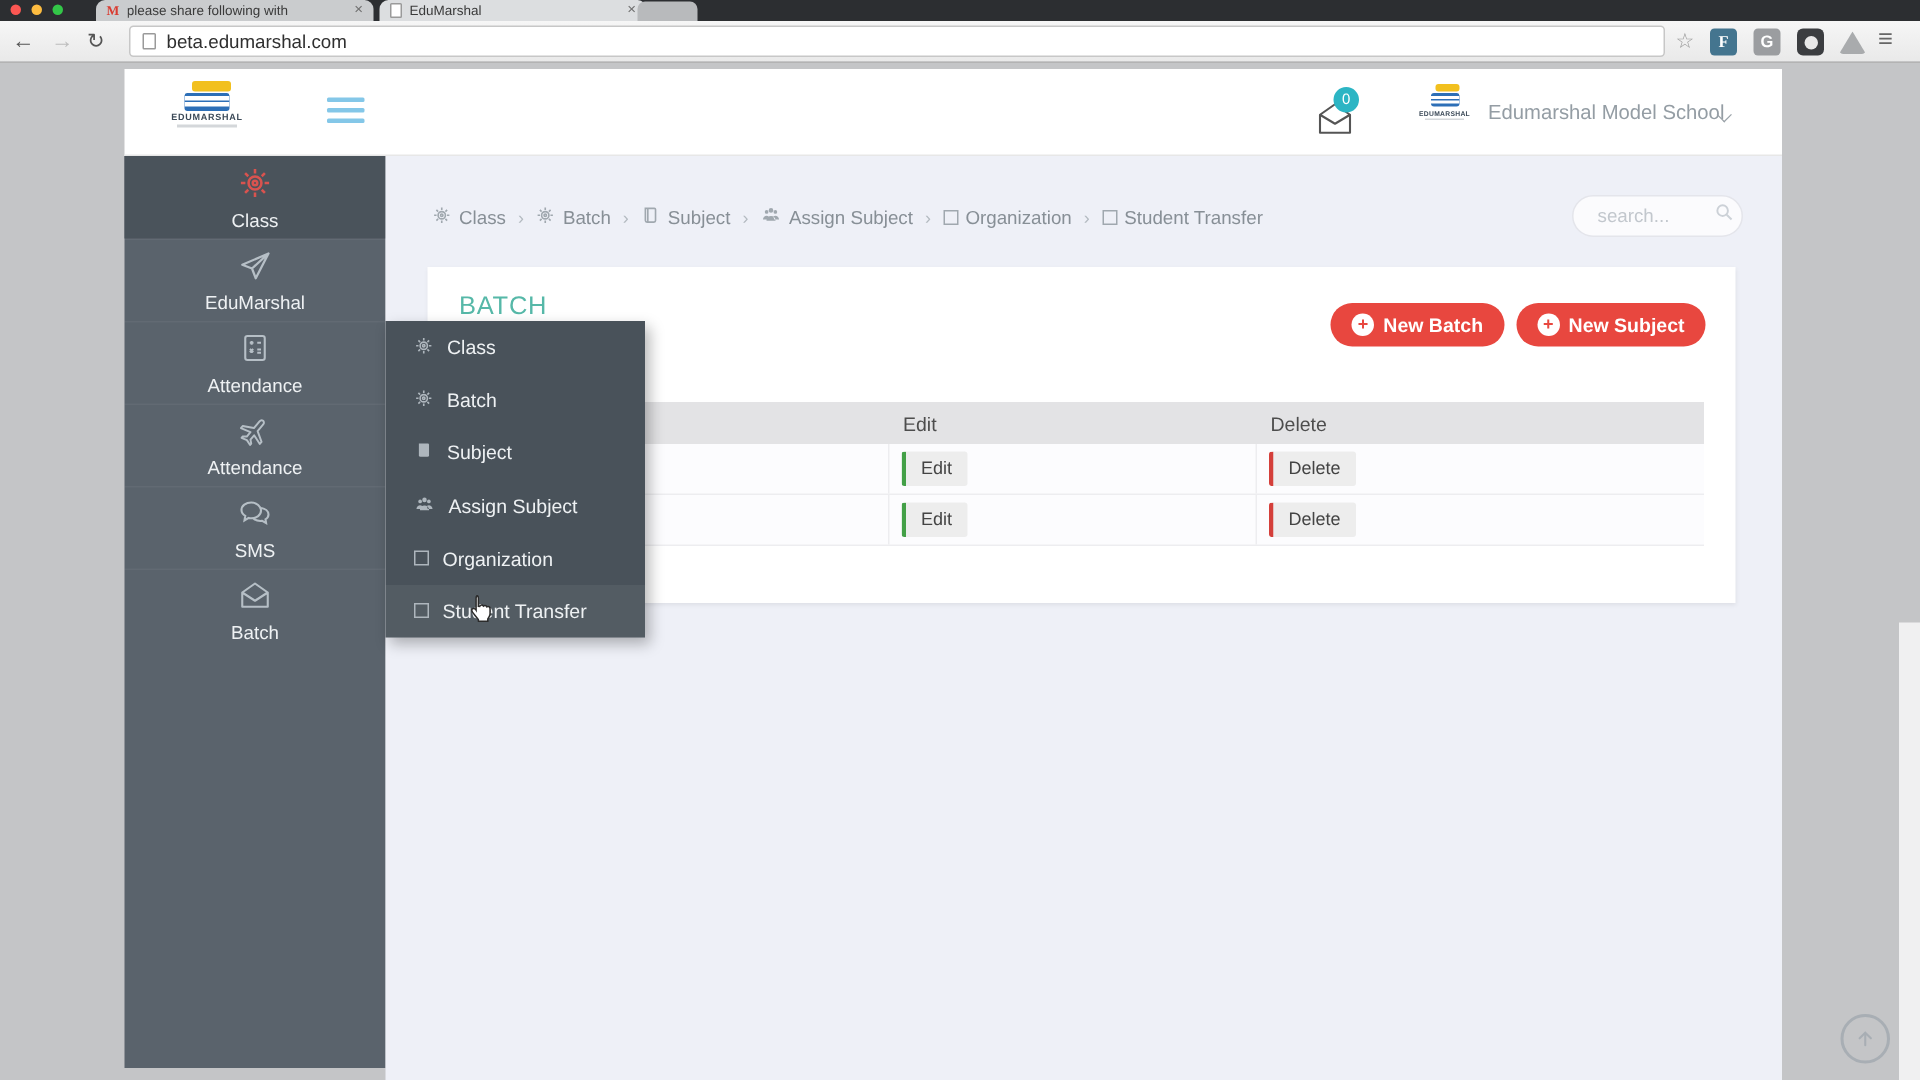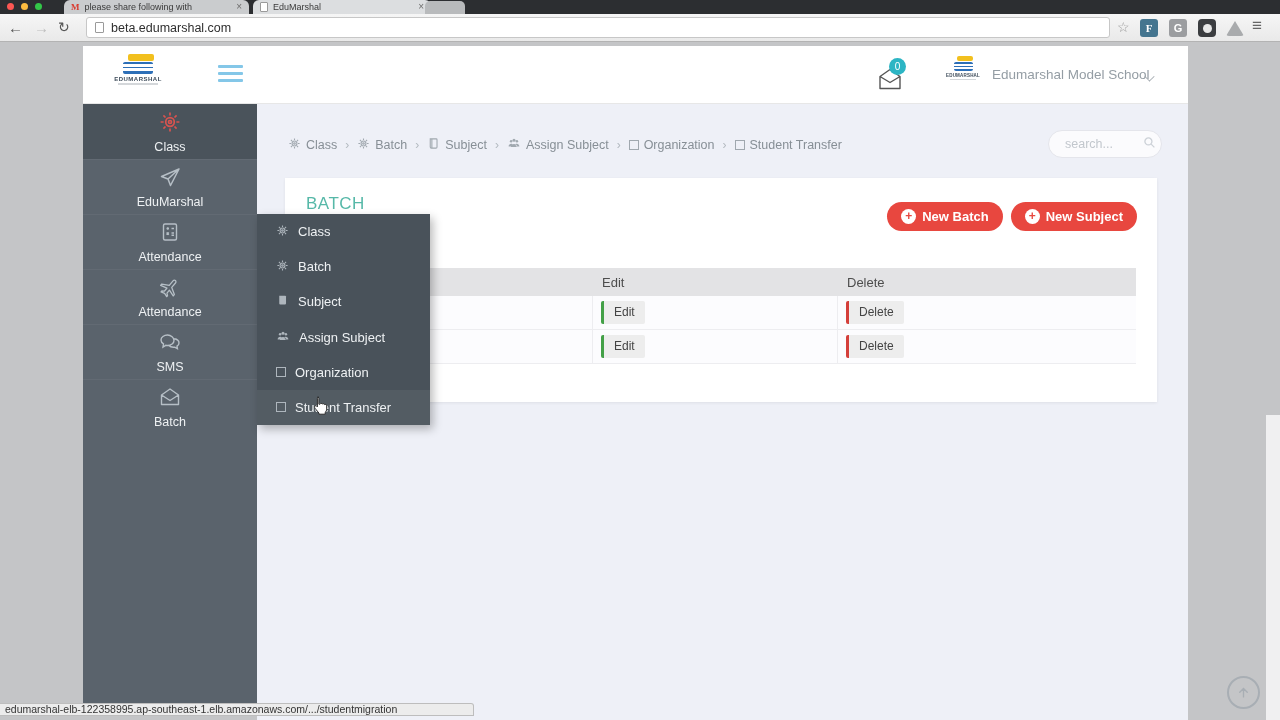--- a/index.html
+++ b/index.html
@@ -415,16 +415,15 @@
     </div>
 
     <div class="rstrip"></div>
 
     <div class="scrolltop">
       <svg width="15" height="15" viewBox="0 0 24 24" fill="none" stroke="currentColor" stroke-width="2.2" stroke-linecap="round">
           <path d="M12 19V6 M6 11.5 L12 5.5 L18 11.5"></path>
         </svg>
     </div>
 
-    <div class="statusbar">edumarshal-elb-122358995.ap-southeast-1.elb.amazonaws.com/.../studentmigration</div>
   </div>
 
 </div>
 
 </body></html>

